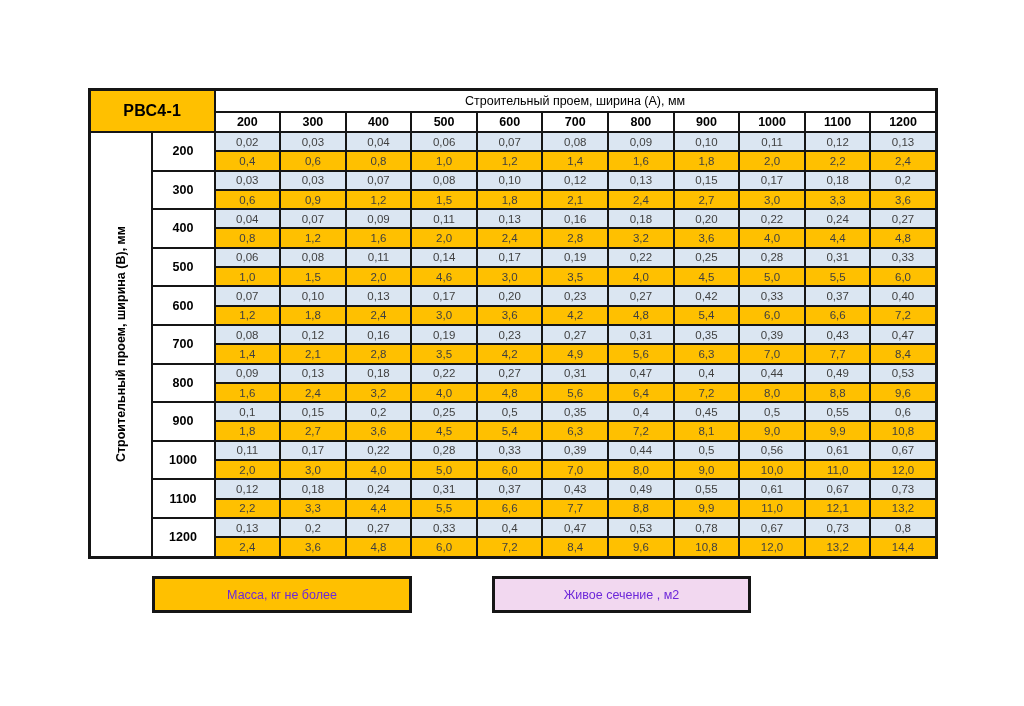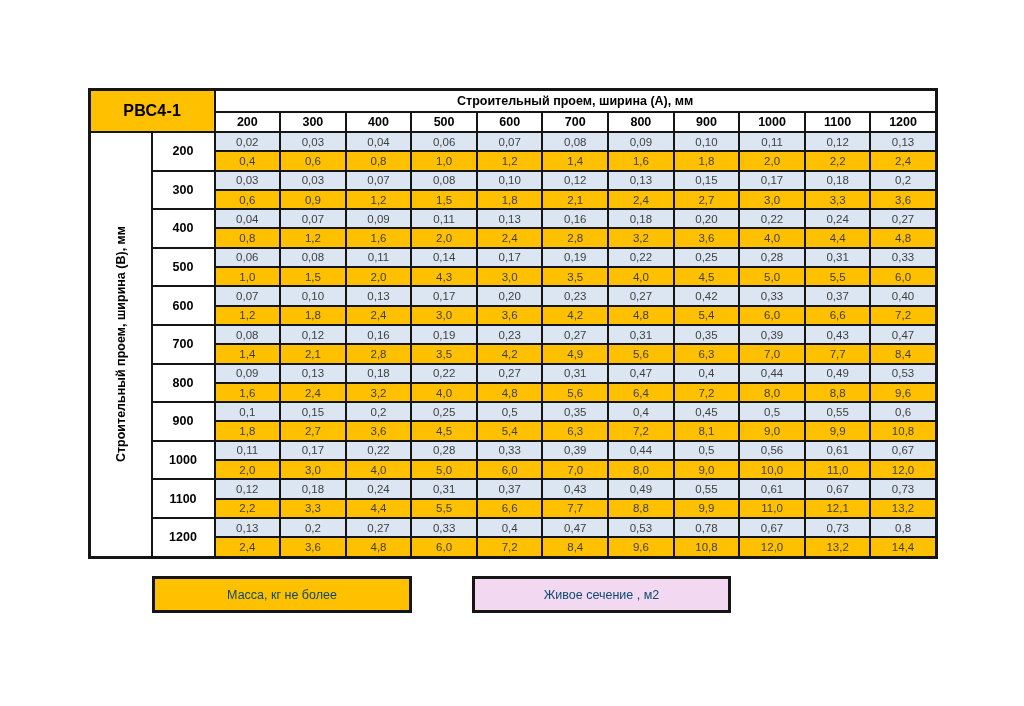--- a/index.html
+++ b/index.html
@@ -23,21 +23,21 @@
   }
   table.spec td, table.spec th{
     border:2px solid var(--line);
     padding:0;margin:0;text-align:center;vertical-align:middle;
     overflow:hidden;white-space:nowrap;
   }
   .model-cell{
     background:var(--orange);
     font-weight:bold;font-size:16px;letter-spacing:.3px;
   }
-  .a-header{height:20px;font-weight:bold;font-size:12.5px;background:#fff;}
+  .a-header{height:20px;font-weight:normal;font-size:12.5px;background:#fff;}
   .col-num{height:18px;font-weight:bold;font-size:12.5px;background:#fff;}
   .vert-cell{width:62px;background:#fff;position:relative;}
   .vert-cell .vlabel{
     position:absolute;top:50%;left:50%;
     transform:translate(-50%,-50%) rotate(-90deg);
     white-space:nowrap;font-weight:bold;font-size:12.5px;
   }
   th.row-label{width:63px;font-weight:bold;font-size:12.5px;background:#fff;}
   td.sec{
     background:var(--blue);height:17.3px;
@@ -45,24 +45,24 @@
   }
   td.mass{
     background:var(--orange);height:17.3px;
     font-size:11.5px;color:var(--num);border-top-width:0;
   }
 
   .legend-box{
     position:absolute;top:576px;height:31px;
     border:3px solid var(--line);
     display:flex;align-items:center;justify-content:center;
-    font-size:12.5px;color:#0c4a6e;
+    font-size:12.5px;color:#6d28d9;
   }
   .legend-mass{left:152px;width:254px;background:var(--orange);}
-  .legend-section{left:472px;width:253px;background:var(--pink);justify-content:center;}
+  .legend-section{left:492px;width:253px;background:var(--pink);justify-content:center;}
 </style>
 </head>
 <body>
 
 <div class="canvas">
 
   <table class="spec">
     <colgroup>
         <col style="width: 62px;">
         <col style="width: 63px;">
@@ -193,21 +193,21 @@
           <td class="sec">0,22</td>
           <td class="sec">0,25</td>
           <td class="sec">0,28</td>
           <td class="sec">0,31</td>
           <td class="sec">0,33</td>
         </tr>
         <tr>
           <td class="mass">1,0</td>
           <td class="mass">1,5</td>
           <td class="mass">2,0</td>
-          <td class="mass">4,3</td>
+          <td class="mass">4,6</td>
           <td class="mass">3,0</td>
           <td class="mass">3,5</td>
           <td class="mass">4,0</td>
           <td class="mass">4,5</td>
           <td class="mass">5,0</td>
           <td class="mass">5,5</td>
           <td class="mass">6,0</td>
         </tr>
         <tr>
           <th class="row-label" rowspan="2">600</th>

